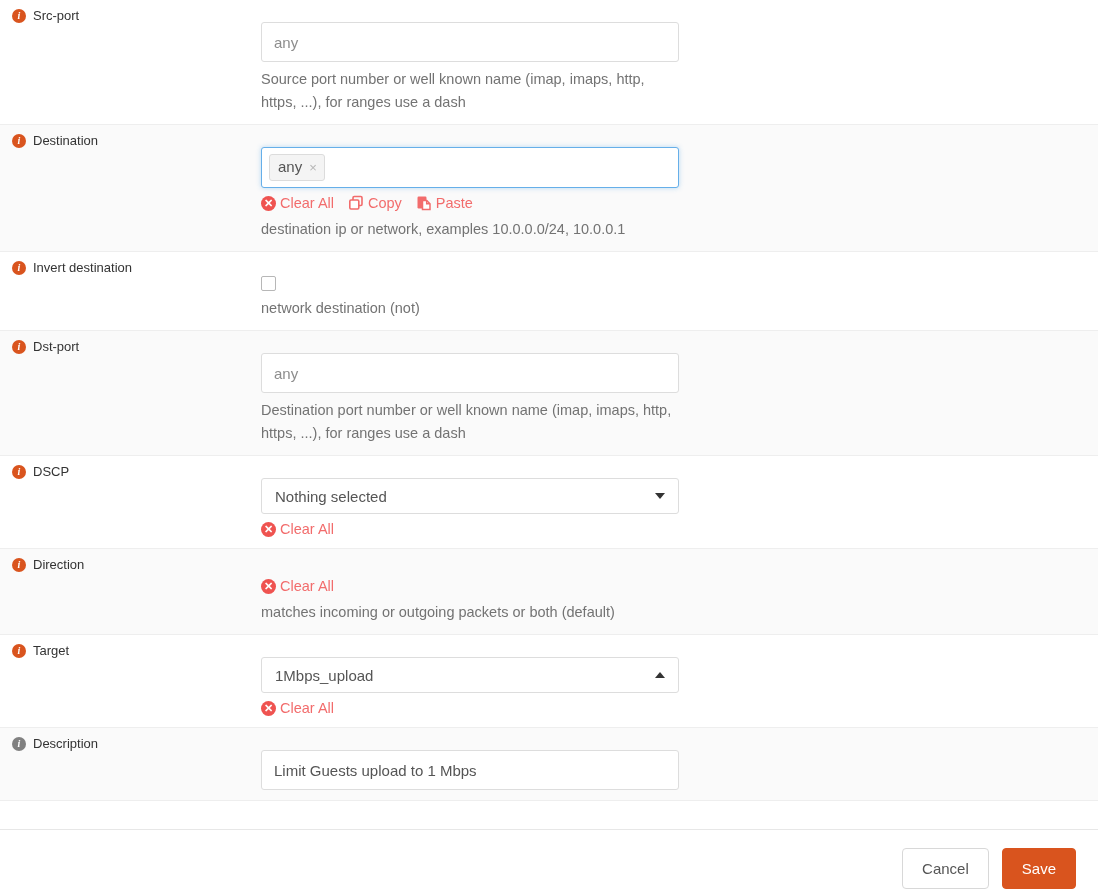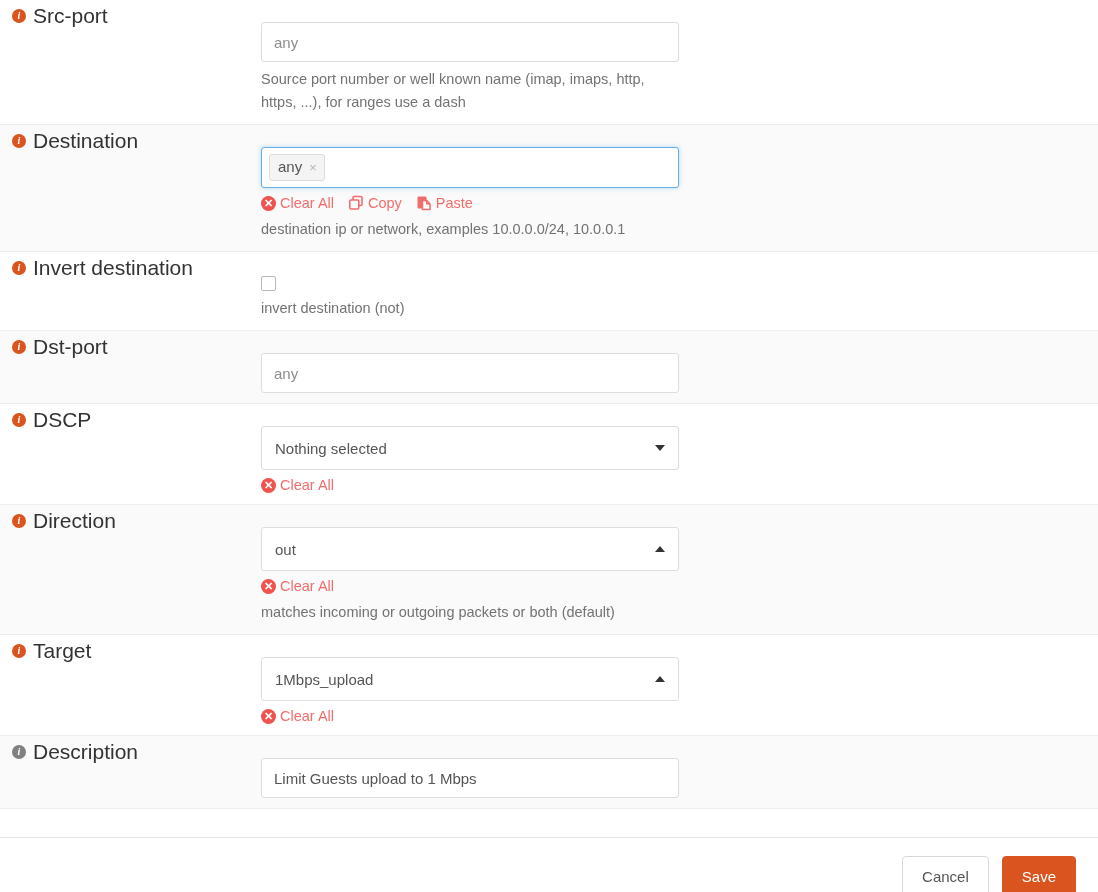--- a/index.html
+++ b/index.html
@@ -51,21 +51,21 @@
     text-align: center;
     font-family: "Liberation Serif", serif;
     font-style: italic;
     margin-right: 7px;
     flex: 0 0 14px;
     margin-top: 3px;
   }
   .info-icon.gray { background: #808080; }
 
   .label-text {
-    font-size: 21px;
+    font-size: 13px;
     color: #333333;
     line-height: 20px;
   }
 
   
   .text-input {
     display: block;
     width: 418px;
     height: 40px;
     padding: 8px 12px;
@@ -108,21 +108,21 @@
     margin-left: 7px;
     color: #b5b5b5;
     font-size: 13px;
     line-height: 13px;
   }
 
   
   .select-control {
     position: relative;
     width: 418px;
-    height: 44px;
+    height: 36px;
     background: #ffffff;
     border: 1px solid #dddddd;
     border-radius: 3px;
     display: flex;
     align-items: center;
     padding: 0 30px 0 13px;
     font-size: 15px;
     color: #555555;
   }
   .caret {
@@ -274,31 +274,32 @@
     </div>
   </div>
 
   <div class="row">
     <div class="label-cell">
       <span class="info-icon">i</span>
       <span class="label-text">Invert destination</span>
     </div>
     <div class="field-cell">
       <span class="checkbox"></span>
-      <div class="help">invert destination (not)</div>
+      <div class="help">network destination (not)</div>
     </div>
   </div>
 
   <div class="row alt">
     <div class="label-cell">
       <span class="info-icon">i</span>
       <span class="label-text">Dst-port</span>
     </div>
     <div class="field-cell">
       <input class="text-input" type="text" value="" placeholder="any" style="">
+      <div class="help">Destination port number or well known name (imap, imaps, http, https, ...), for ranges use a dash</div>
     </div>
   </div>
 
   <div class="row">
     <div class="label-cell">
       <span class="info-icon">i</span>
       <span class="label-text">DSCP</span>
     </div>
     <div class="field-cell">
       <div class="select-control">
@@ -315,24 +316,20 @@
       </div>
     </div>
   </div>
 
   <div class="row alt">
     <div class="label-cell">
       <span class="info-icon">i</span>
       <span class="label-text">Direction</span>
     </div>
     <div class="field-cell">
-      <div class="select-control">
-        <span>out</span>
-        <span class="caret up"></span>
-      </div>
       <div class="actions">
         <span class="action">
           <span class="glyph">
               <span class="circle-x">✕</span>
             </span>
           <span>Clear All</span>
         </span>
       </div>
       <div class="help">matches incoming or outgoing packets or both (default)</div>
     </div>

